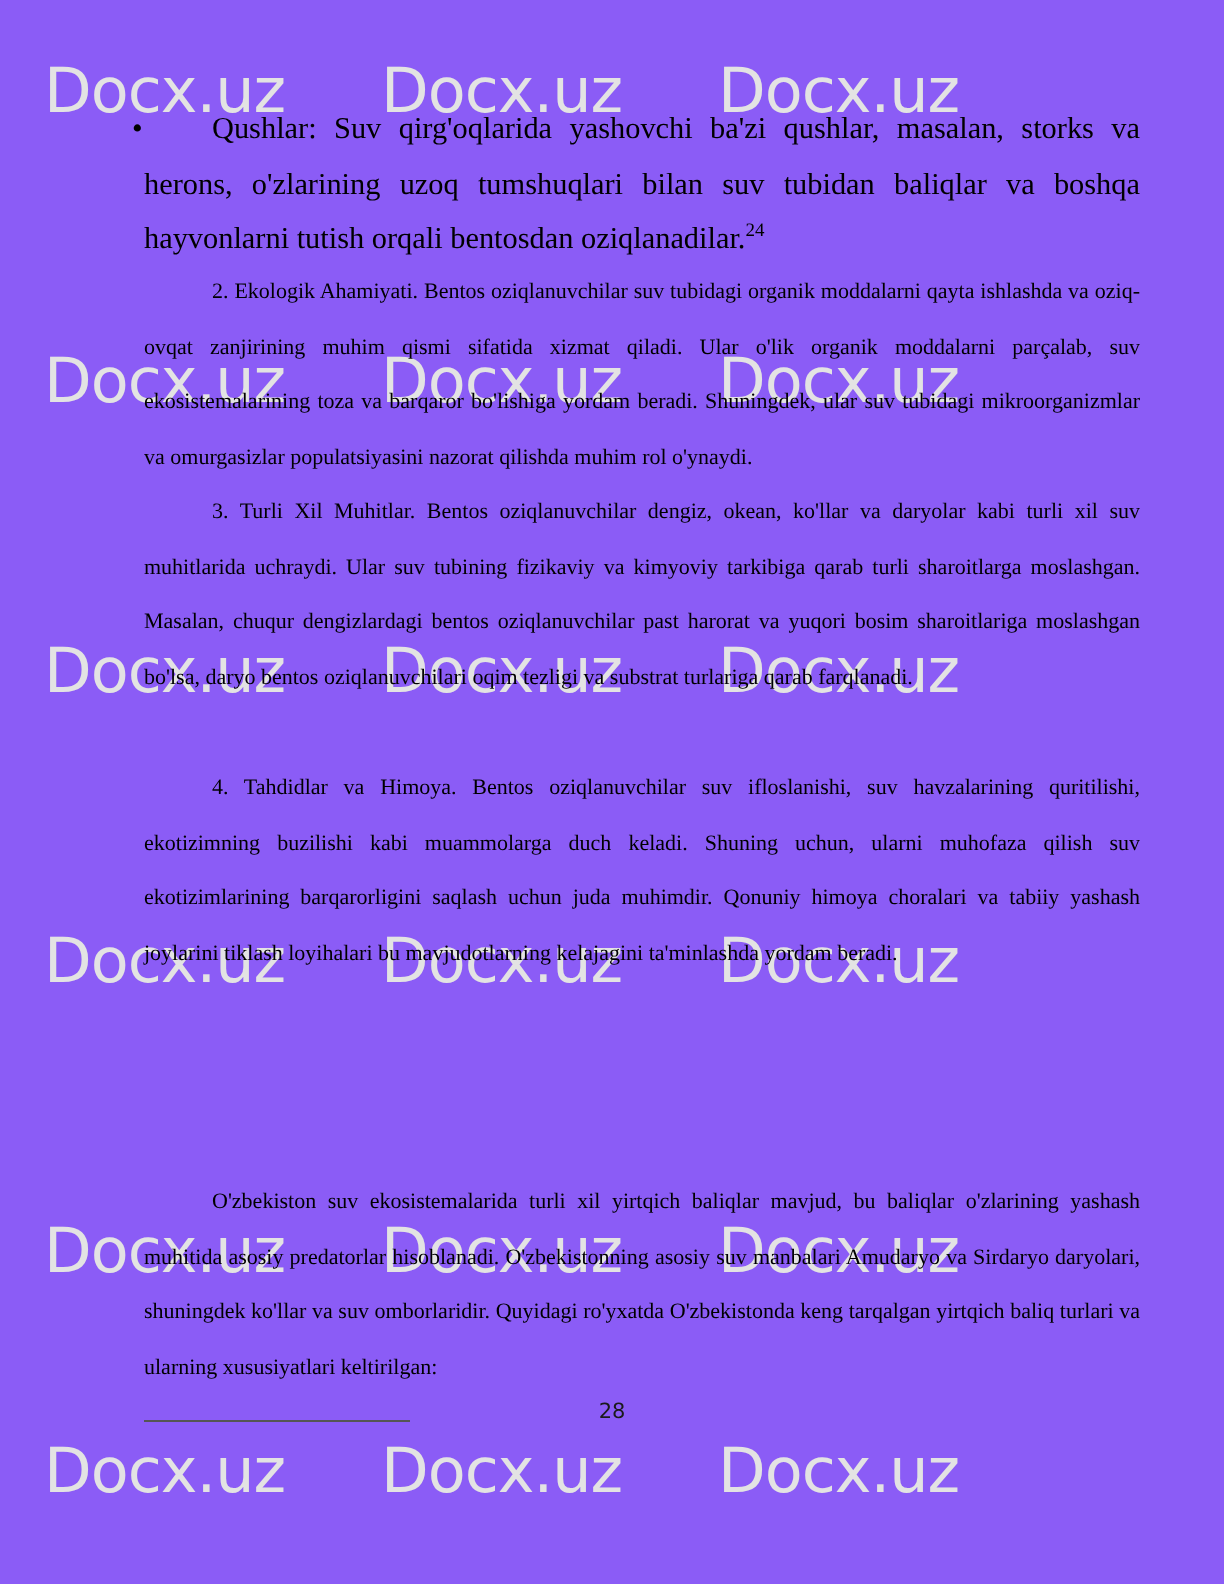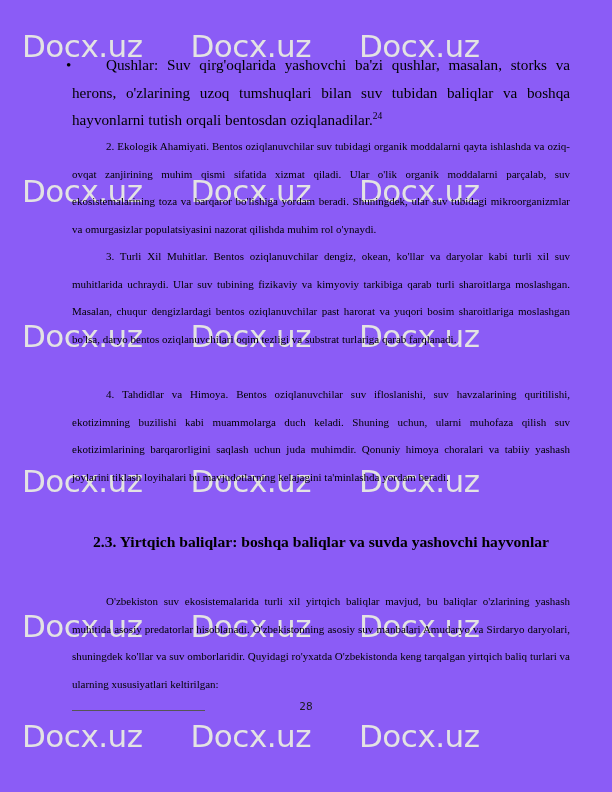--- a/index.html
+++ b/index.html
@@ -179,21 +179,20 @@
       <span class="bullet-body"><span class="indent"></span><span>Qushlar: Suv qirg'oqlarida yashovchi ba'zi qushlar, masalan, storks va herons, o'zlarining uzoq tumshuqlari bilan suv tubidan baliqlar va boshqa hayvonlarni tutish orqali bentosdan oziqlanadilar.</span><sup class="fn">24</sup></span>
     </div>
 
     <div class="para" style="top: 133px;"><span class="indent"></span><span>2. Ekologik Ahamiyati. Bentos oziqlanuvchilar suv tubidagi organik moddalarni qayta ishlashda va oziq-ovqat zanjirining muhim qismi sifatida xizmat qiladi. Ular o'lik organik moddalarni parçalab, suv ekosistemalarining toza va barqaror bo'lishiga yordam beradi. Shuningdek, ular suv tubidagi mikroorganizmlar va omurgasizlar populatsiyasini nazorat qilishda muhim rol o'ynaydi.</span></div>
 
     <div class="para" style="top: 243px;"><span class="indent"></span><span>3. Turli Xil Muhitlar. Bentos oziqlanuvchilar dengiz, okean, ko'llar va daryolar kabi turli xil suv muhitlarida uchraydi. Ular suv tubining fizikaviy va kimyoviy tarkibiga qarab turli sharoitlarga moslashgan. Masalan, chuqur dengizlardagi bentos oziqlanuvchilar past harorat va yuqori bosim sharoitlariga moslashgan bo'lsa, daryo bentos oziqlanuvchilari oqim tezligi va substrat turlariga qarab farqlanadi.</span></div>
 
     <div class="para" style="top: 381px;"><span class="indent"></span><span>4. Tahdidlar va Himoya. Bentos oziqlanuvchilar suv ifloslanishi, suv havzalarining quritilishi, ekotizimning buzilishi kabi muammolarga duch keladi. Shuning uchun, ularni muhofaza qilish suv ekotizimlarining barqarorligini saqlash uchun juda muhimdir. Qonuniy himoya choralari va tabiiy yashash joylarini tiklash loyihalari bu mavjudotlarning kelajagini ta'minlashda yordam beradi.</span></div>
 
     <div class="heading" style="top: 528px;">
-      <div>2.3. Yirtqich baliqlar: boshqa baliqlar va suvda yashovchi hayvonlar</div>
     </div>
 
     <div class="para" style="top: 588px;"><span class="indent"></span><span>O'zbekiston suv ekosistemalarida turli xil yirtqich baliqlar mavjud, bu baliqlar o'zlarining yashash muhitida asosiy predatorlar hisoblanadi. O'zbekistonning asosiy suv manbalari Amudaryo va Sirdaryo daryolari, shuningdek ko'llar va suv omborlaridir. Quyidagi ro'yxatda O'zbekistonda keng tarqalgan yirtqich baliq turlari va ularning xususiyatlari keltirilgan:</span></div>
 
     <div class="footnote-rule"></div>
 
 
     <div class="page-number">28</div>
 
   </div>

